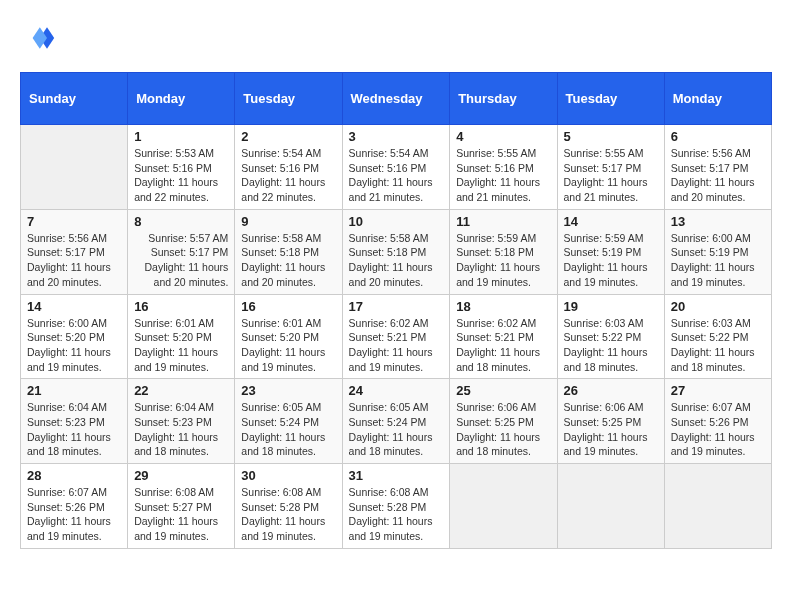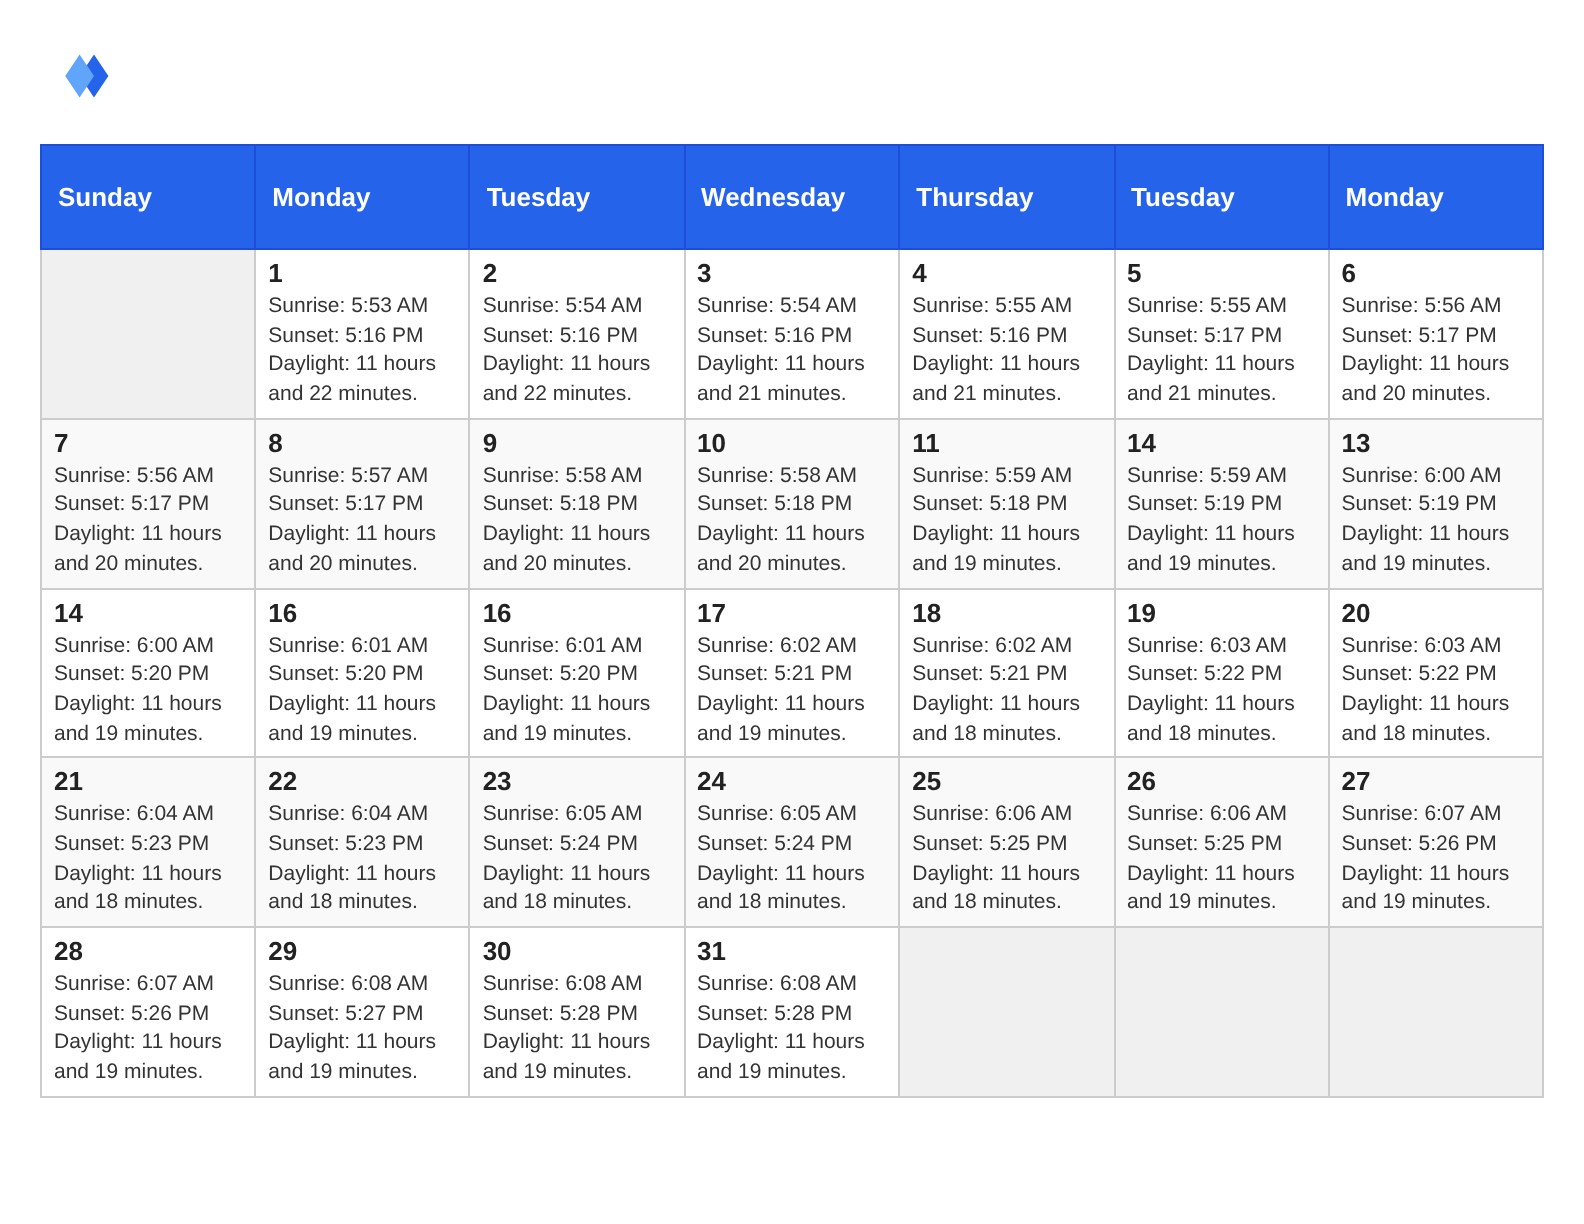--- a/index.html
+++ b/index.html
@@ -175,21 +175,21 @@
       <tr>
         <td>
           <span class="day-number">7</span>
           <div class="day-info" style="white-space: pre-line;">Sunrise: 5:56 AM
 Sunset: 5:17 PM
 Daylight: 11 hours
 and 20 minutes.</div>
         </td>
         <td>
           <span class="day-number">8</span>
-          <div class="day-info" style="white-space: pre-line;">Sunrise: 5:57 AM
+          <div class="day-info" style="white-space: pre-line; text-align: right;">Sunrise: 5:57 AM
 Sunset: 5:17 PM
 Daylight: 11 hours
 and 20 minutes.</div>
         </td>
         <td>
           <span class="day-number">9</span>
           <div class="day-info" style="white-space: pre-line;">Sunrise: 5:58 AM
 Sunset: 5:18 PM
 Daylight: 11 hours
 and 20 minutes.</div>

